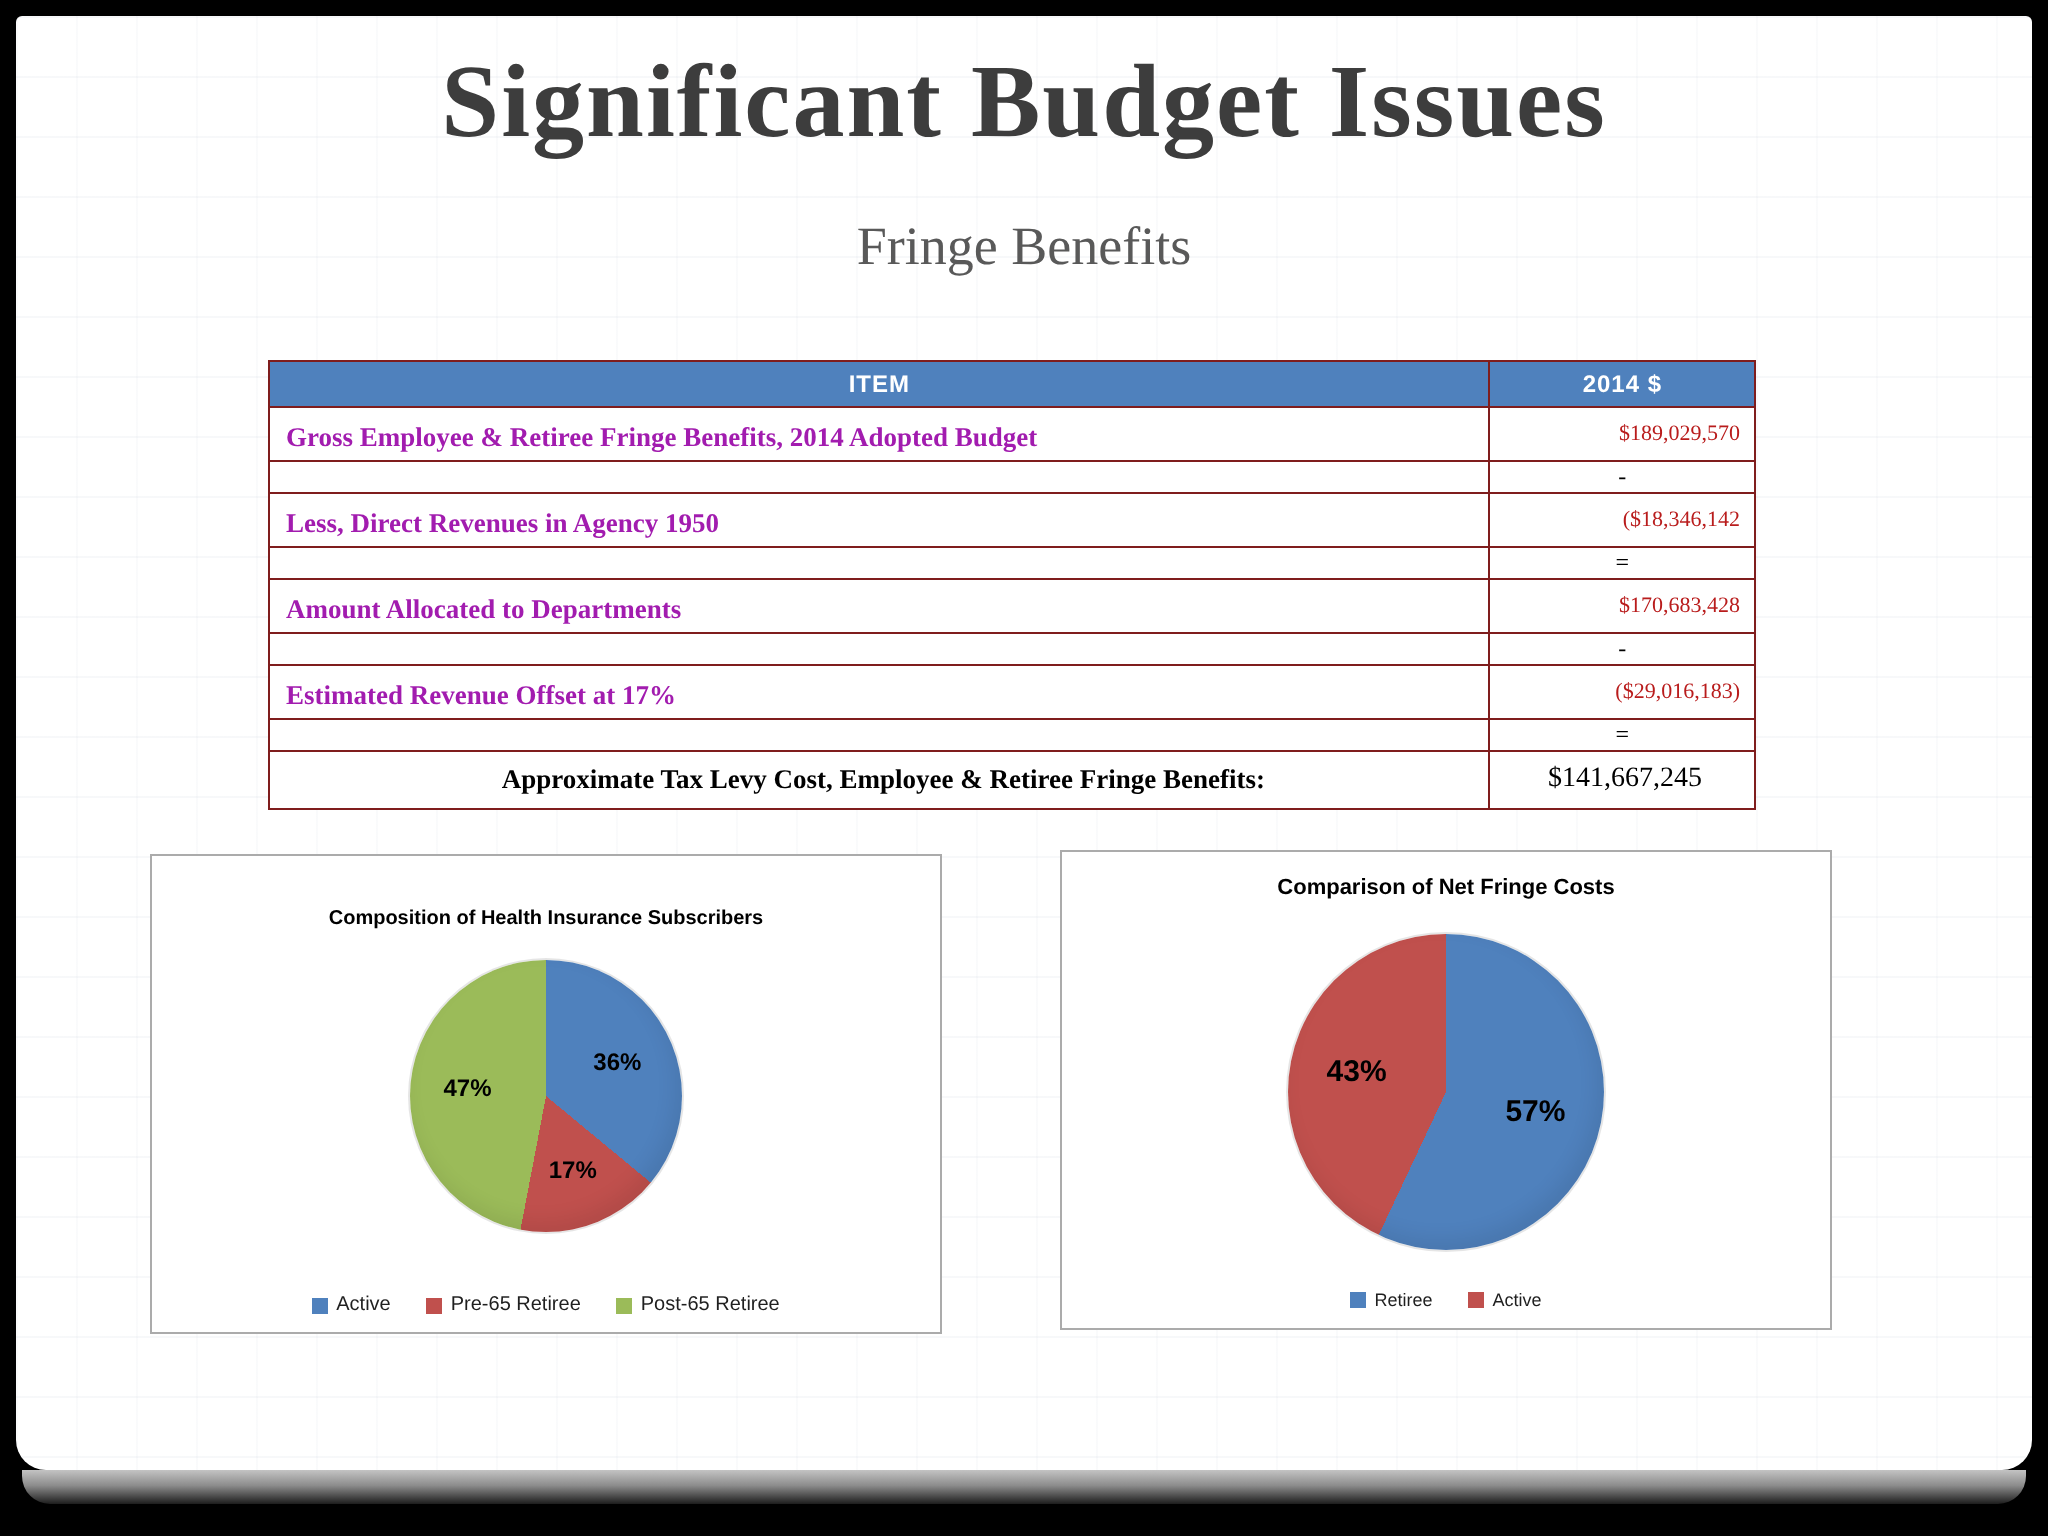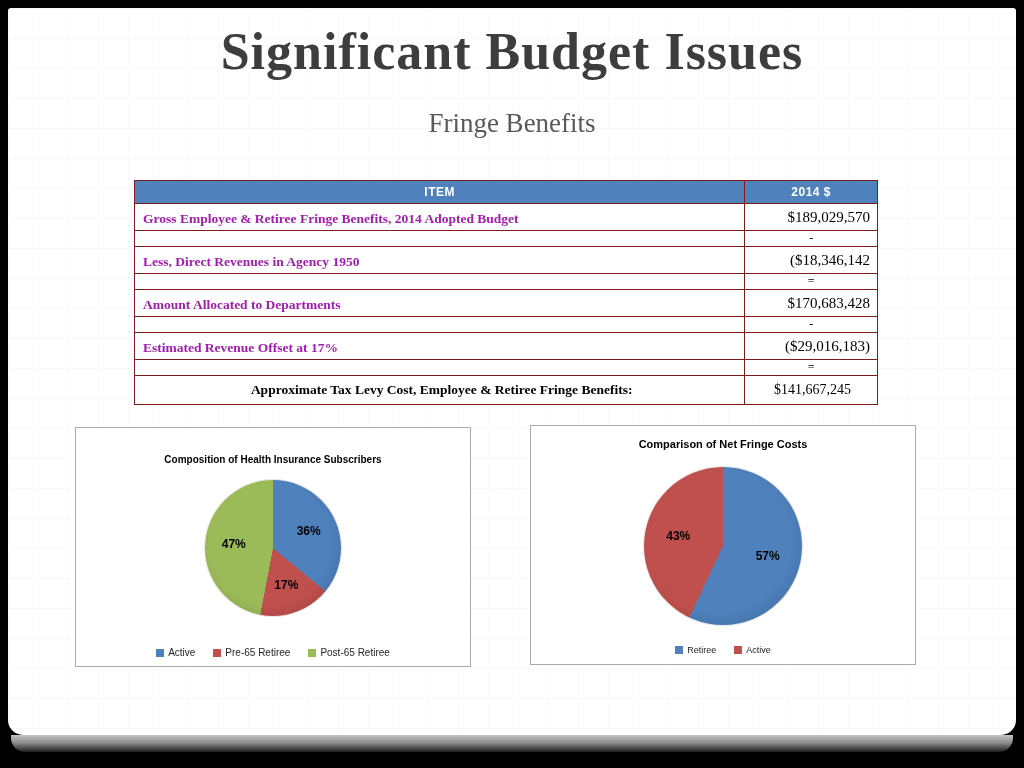--- a/index.html
+++ b/index.html
@@ -76,22 +76,22 @@
   .col-value { width: 130px; }
 
   .row-data .cell-item {
     font-weight: bold;
     font-size: 13.5px;
     color: #a21caf;
     padding: 7px 4px 3px 8px;
   }
   .row-data .cell-value {
     text-align: right;
-    font-size: 15px;
-    color: #000000;
+    font-size: 11px;
+    color: #b91c1c;
     padding: 3px 7px 3px 2px;
     white-space: nowrap;
   }
   .row-op td {
     font-size: 12px;
     line-height: 11px;
     padding: 2px;
     color: #000;
   }
   .row-op .cell-value { text-align: center; }
@@ -140,21 +140,21 @@
 
   .pie-label {
     position: absolute;
     transform: translate(-50%, -50%);
     font-family: "Liberation Sans", sans-serif;
     font-weight: bold;
     color: #000;
     white-space: nowrap;
   }
   #chart-0 .pie-label { font-size: 12px; }
-  #chart-1 .pie-label { font-size: 12px; text-align: center; }
+  #chart-1 .pie-label { font-size: 15px; text-align: center; }
 
   .legend {
     position: absolute;
     left: 0; right: 0; bottom: 8px;
     display: flex;
     justify-content: center;
     align-items: center;
     gap: 18px;
     font-family: "Liberation Sans", sans-serif;
     color: #1f1f1f;

